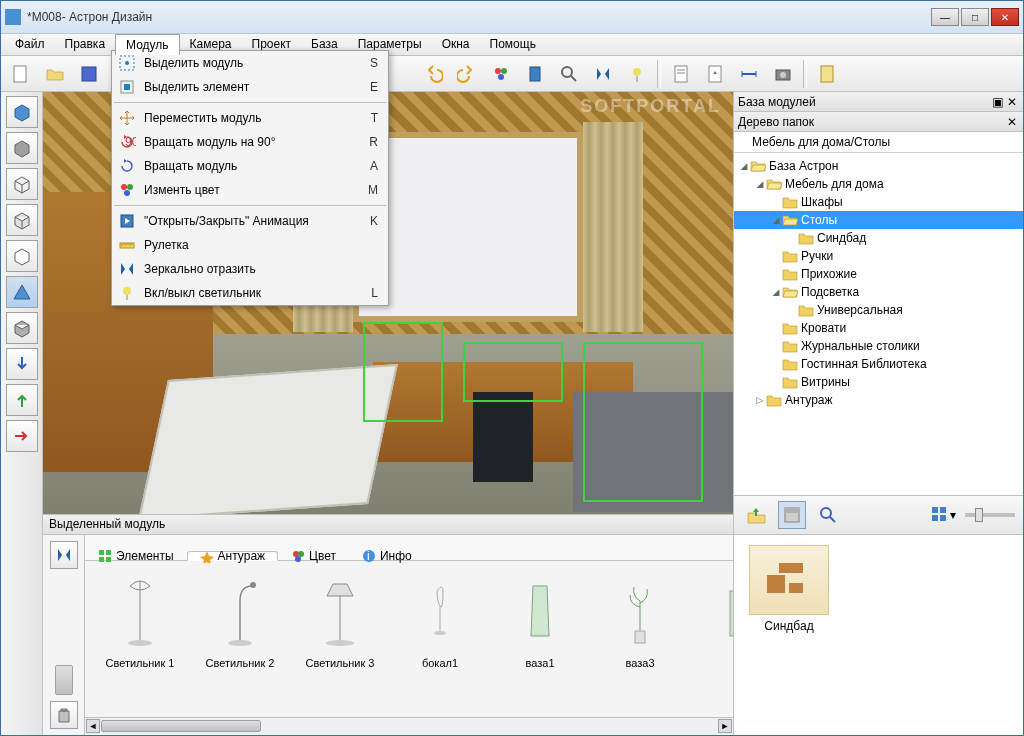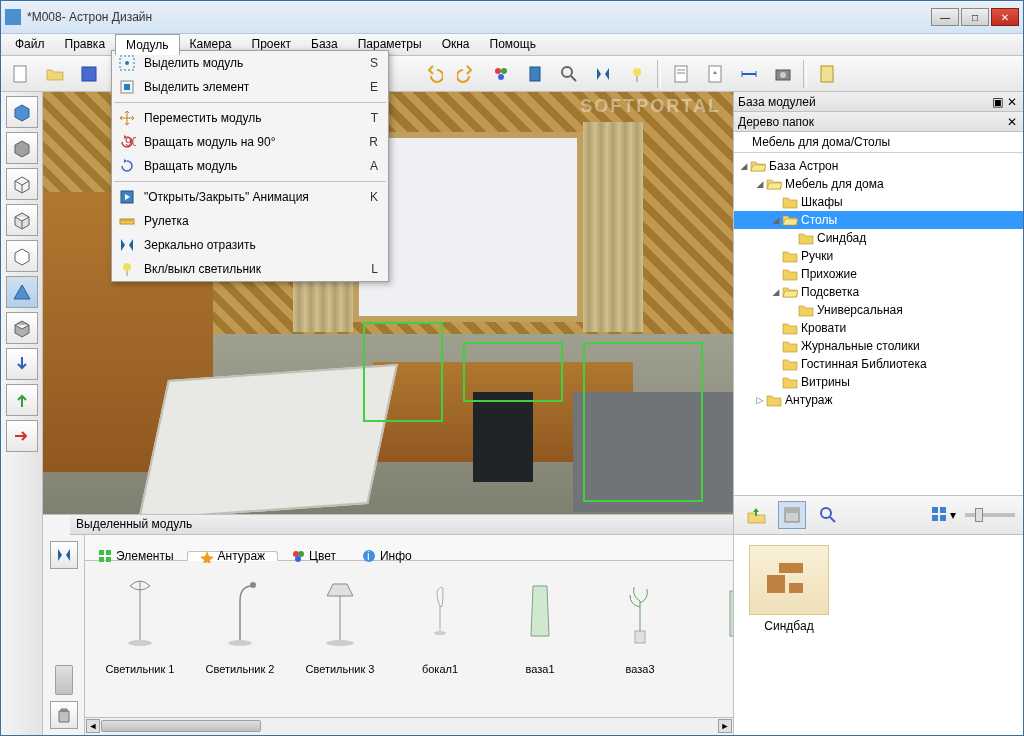--- a/index.html
+++ b/index.html
@@ -54,28 +54,28 @@
 .chair { position: absolute; left: 430px; top: 300px; width: 60px; height: 90px; background: #202428; }
 .sofa { position: absolute; right: 0; top: 300px; width: 160px; height: 120px; background: #707478; }
 .selbox { position: absolute; border: 2px solid #40d040; }
 .selbox.b1 { left: 320px; top: 230px; width: 80px; height: 100px; }
 .selbox.b2 { left: 420px; top: 250px; width: 100px; height: 60px; }
 .selbox.b3 { left: 540px; top: 250px; width: 120px; height: 160px; }
 .watermark { position: absolute; right: 12px; top: 4px; color: rgba(255,255,255,0.4); font-size: 18px; font-weight: bold; letter-spacing: 2px; }
 
 
 .modpanel { border-top: 1px solid #c0c0c0; background: #f4f4f4; display: flex; flex-direction: column; }
-.modpanel .hdr { height: 20px; background: linear-gradient(#f0f0f0,#e0e0e0); padding: 2px 6px; border-bottom: 1px solid #c0c0c0; margin-left: 27px; }
+.modpanel .hdr { height: 20px; background: linear-gradient(#f0f0f0,#e0e0e0); padding: 2px 6px; border-bottom: 1px solid #c0c0c0; }
 .modpanel .body { display: flex; height: 200px; }
 .modpanel .sidetools { width: 42px; border-right: 1px solid #c0c0c0; display: flex; flex-direction: column; align-items: center; padding: 6px 0; gap: 8px; justify-content: space-between; }
 .modpanel .tabs { display: flex; height: 26px; border-bottom: 1px solid #c0c0c0; background: #f8f8f8; }
 .modpanel .tab { padding: 4px 12px; border: 1px solid transparent; display: flex; align-items: center; gap: 4px; margin-top: 16px; }
 .modpanel .tab.active { background: #fff; border: 1px solid #c0c0c0; border-bottom-color: #fff; border-radius: 3px 3px 0 0; }
 .gallery { flex: 1; display: flex; gap: 30px; padding: 10px 20px; overflow-x: auto; }
-.gitem { width: 90px; display: flex; flex-direction: column; align-items: center; gap: 12px; }
+.gitem { width: 90px; display: flex; flex-direction: column; align-items: center; gap: 6px; }
 .gitem .thumb { width: 70px; height: 80px; display: flex; align-items: center; justify-content: center; color: #666; }
 .gitem .cap { text-align: center; font-size: 11px; }
 
 
 .rightpanel { width: 290px; border-left: 1px solid #c0c0c0; background: #f8f8f8; display: flex; flex-direction: column; }
 .rp-hdr { height: 20px; background: linear-gradient(#f0f0f0,#e0e0e0); border-bottom: 1px solid #c0c0c0; display: flex; align-items: center; padding: 0 4px; }
 .rp-hdr .t { flex: 1; }
 .rp-hdr .x { width: 14px; text-align: center; cursor: default; }
 .rp-path { padding: 3px 18px; border-bottom: 1px solid #d0d0d0; background: #fff; }
 .tree { flex: 1; background: #fff; overflow: auto; padding: 4px 0; }
@@ -170,20 +170,31 @@
       </div>
       <div class="row">
         <span class="ico">
           <svg width="18" height="18">
             <path d="M4 9a5 5 0 1 0 5-5" fill="none" stroke="#4060c0" stroke-width="1.5"></path>
             <path d="M6 2l3 2-3 2z" fill="#4060c0"></path>
           </svg>
         </span>
         <span class="lbl">Вращать модуль</span>
         <span class="sc">A</span>
+      </div>
+      <div class="row">
+        <span class="ico">
+          <svg width="18" height="18">
+            <circle cx="6" cy="6" r="3" fill="#e04040"></circle>
+            <circle cx="12" cy="6" r="3" fill="#40a040"></circle>
+            <circle cx="9" cy="12" r="3" fill="#4060e0"></circle>
+          </svg>
+        </span>
+        <span class="lbl">Изменть цвет</span>
+        <span class="sc">M</span>
       </div>
       <div class="sep"></div>
       <div class="row">
         <span class="ico">
           <svg width="18" height="18">
             <rect x="3" y="3" width="12" height="12" fill="#4080c0" stroke="#205080"></rect>
             <path d="M7 6v6l5-3z" fill="#fff"></path>
           </svg>
         </span>
         <span class="lbl">"Открыть/Закрыть" Анимация</span>

